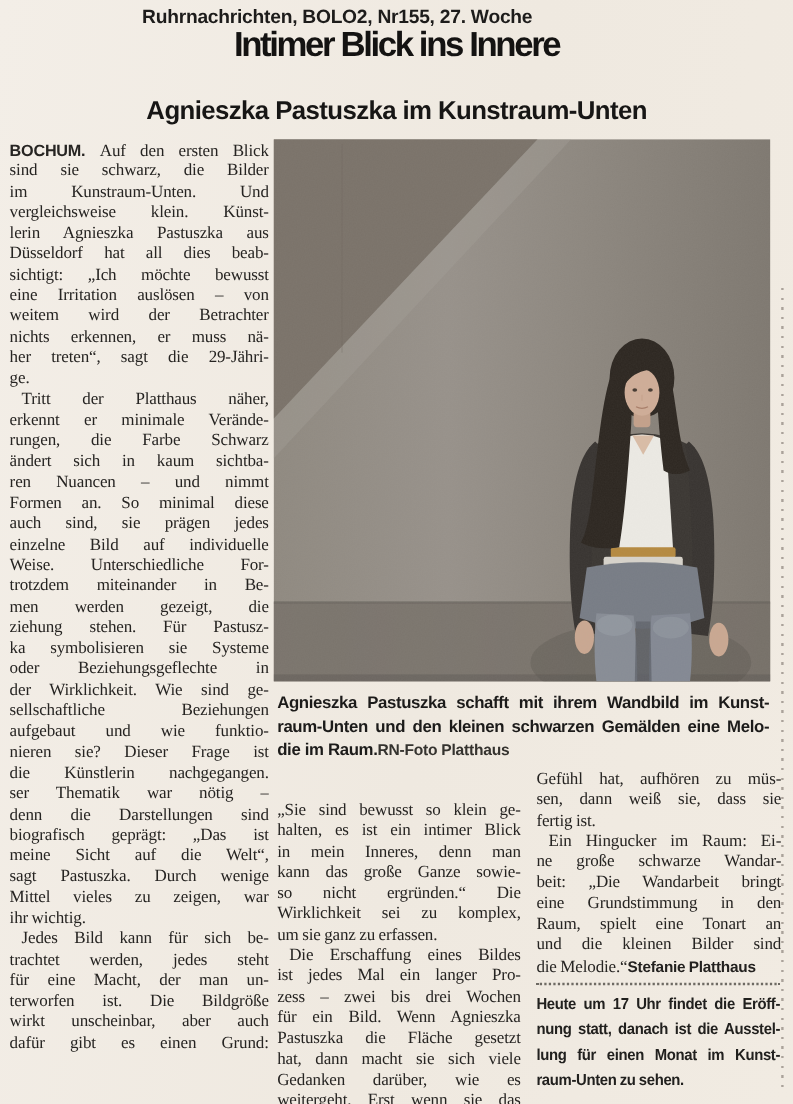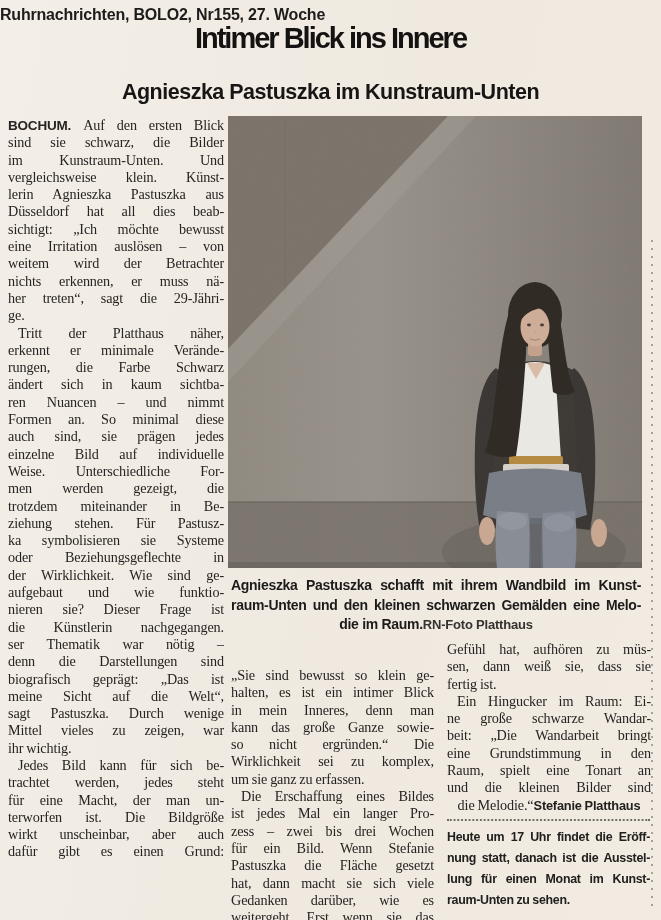--- a/index.html
+++ b/index.html
@@ -2,21 +2,21 @@
 <html><head>
 <meta charset="utf-8">
 <style>
   html,body { margin:0; padding:0; background:#e6e0d7; }
   .page {
     position:relative; width:661px; height:920px; overflow:hidden;
     background:linear-gradient(100deg,#f3eee7 0%,#efe9e0 55%,#f1ebe2 100%);
     font-family:"Liberation Serif", serif; color:#262422;
   }
   .masthead {
-    position:absolute; top:6px; left:0; width:562px; 
+    position:absolute; top:6px; left:0; width:562px; text-align:center;
     font-family:"Liberation Sans", sans-serif; font-weight:700;
     font-size:16px; letter-spacing:-0.2px; color:#1d1c1b;
   }
   .headline {
     position:absolute; top:22px; left:0; width:661px; margin:0; text-align:center;
     font-family:"Liberation Sans", sans-serif; font-weight:700;
     font-size:29px; letter-spacing:-2px; color:#141312;
   }
   .subheadline {
     position:absolute; top:80px; left:0; width:661px; margin:0; text-align:center;
@@ -27,21 +27,21 @@
          letter-spacing:-0.12px; word-spacing:-0.5px; }
   .col-left   { left:8px;   top:117px; width:216px; }
   .col-middle { left:231px; top:667px; width:203px; }
   .col-right  { left:447px; top:641px; width:204px; }
   .para { margin:0; }
   .line { text-align:justify; text-align-last:justify; height:17.3px; overflow:hidden; }
   .line.end { text-align-last:left; }
   .para.indent .line:first-child { text-indent:10px; }
   .lead { font-family:"Liberation Sans", sans-serif; font-weight:700;
           font-size:13.5px; letter-spacing:-0.2px; }
-  .author-line { display:flex; justify-content:center; align-items:baseline; }
+  .author-line { display:flex; justify-content:flex-start; align-items:baseline; }
   .author-line span:first-child { white-space:nowrap; }
   .author { font-family:"Liberation Sans", sans-serif; font-weight:700;
             font-size:12.8px; letter-spacing:-0.2px; white-space:nowrap; color:#23211f; }
   .photo { position:absolute; left:228px; top:116px; width:414px; height:452px; }
   .photo svg { display:block; width:100%; height:100%; }
   .caption {
     position:absolute; left:231px; top:576px; width:410px;
     font-family:"Liberation Sans", sans-serif; font-weight:700;
     font-size:14px; letter-spacing:-0.3px; color:#1c1b1a;
   }
@@ -86,26 +86,27 @@
       <div class="para indent">
         <div class="line">Tritt der Platthaus näher,</div>
         <div class="line">erkennt er minimale Verände-</div>
         <div class="line">rungen, die Farbe Schwarz</div>
         <div class="line">ändert sich in kaum sichtba-</div>
         <div class="line">ren Nuancen – und nimmt</div>
         <div class="line">Formen an. So minimal diese</div>
         <div class="line">auch sind, sie prägen jedes</div>
         <div class="line">einzelne Bild auf individuelle</div>
         <div class="line">Weise. Unterschiedliche For-</div>
+        <div class="line">trotzdem miteinander in Be-</div>
         <div class="line">men werden gezeigt, die</div>
-        <div class="line">trotzdem miteinander in Be-</div>
         <div class="line">ziehung stehen. Für Pastusz-</div>
         <div class="line">ka symbolisieren sie Systeme</div>
         <div class="line">oder Beziehungsgeflechte in</div>
         <div class="line">der Wirklichkeit. Wie sind ge-</div>
+        <div class="line">sellschaftliche Beziehungen</div>
         <div class="line">aufgebaut und wie funktio-</div>
         <div class="line">nieren sie? Dieser Frage ist</div>
         <div class="line">die Künstlerin nachgegangen.</div>
         <div class="line">ser Thematik war nötig –</div>
         <div class="line">denn die Darstellungen sind</div>
         <div class="line">biografisch geprägt: „Das ist</div>
         <div class="line">meine Sicht auf die Welt“,</div>
         <div class="line">sagt Pastuszka. Durch wenige</div>
         <div class="line">Mittel vieles zu zeigen, war</div>
         <div class="line end">ihr wichtig.</div>
@@ -189,21 +190,21 @@
         <div class="line">in mein Inneres, denn man</div>
         <div class="line">kann das große Ganze sowie-</div>
         <div class="line">so nicht ergründen.“ Die</div>
         <div class="line">Wirklichkeit sei zu komplex,</div>
         <div class="line end">um sie ganz zu erfassen.</div>
       </div>
       <div class="para indent">
         <div class="line">Die Erschaffung eines Bildes</div>
         <div class="line">ist jedes Mal ein langer Pro-</div>
         <div class="line">zess – zwei bis drei Wochen</div>
-        <div class="line">für ein Bild. Wenn Stefanie</div>
+        <div class="line">für ein Bild. Wenn Agnieszka</div>
         <div class="line">Pastuszka die Fläche gesetzt</div>
         <div class="line">hat, dann macht sie sich viele</div>
         <div class="line">Gedanken darüber, wie es</div>
         <div class="line">weitergeht. Erst wenn sie das</div>
       </div>
     </div>
 
   <div class="col col-right">
     <div>
         <div class="para">

